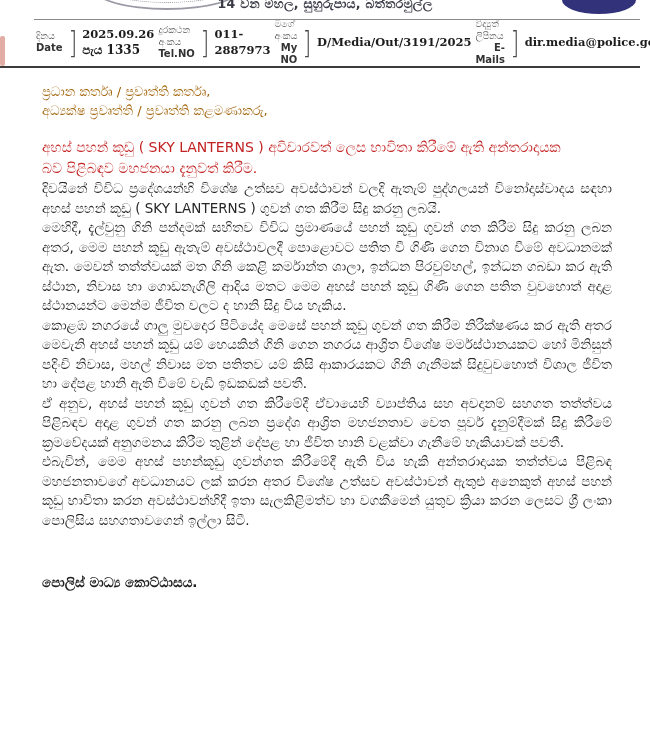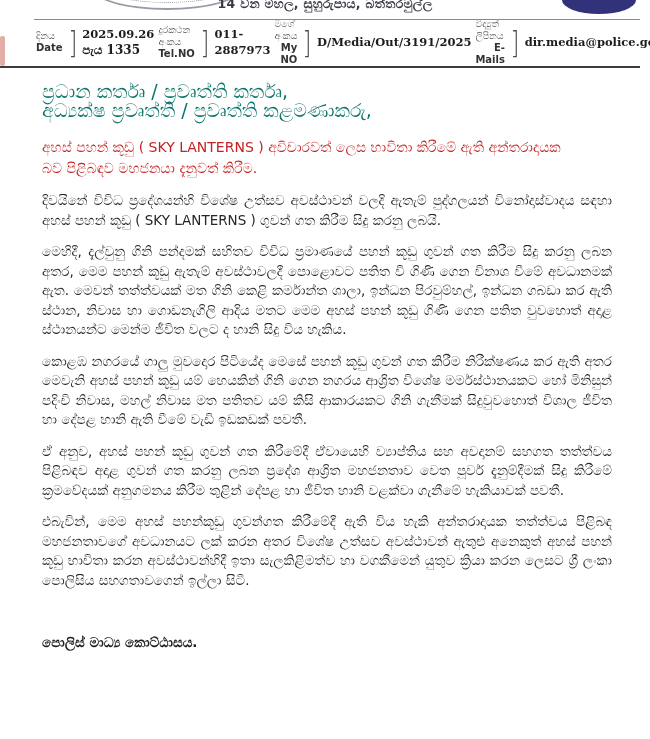--- a/index.html
+++ b/index.html
@@ -50,27 +50,27 @@
   .f-en { font-size:10px; color:#333; font-weight:bold;text-align:right; }
   .bracket { font-size:30px; font-weight:200; color:#4a4a4a; line-height:1;
              transform:scaleX(.75); margin:0 1px; }
   .f-values { display:flex; flex-direction:column; justify-content:center; line-height:1.35; }
   .f-v1 { font-size:11.5px; color:#1d1d1d; font-weight:bold; font-family:"DejaVu Serif","Liberation Serif",serif; }
   .f-v2 { font-size:12px; color:#1d1d1d; font-weight:bold; font-family:"DejaVu Serif","Liberation Serif",serif; }
   .f-v2:empty { display:none; }
 
   
   .content { padding:14px 38px 0 42px; }
-  .recipients { font-size:19px; line-height:19px; color:#0f766e; }
+  .recipients { font-size:13px; line-height:19px; color:#a16207; }
   .letter-title {
     margin-top:17px; font-size:14px; line-height:21px; font-weight:normal;
     color:#c32222; width:540px;
   }
   .para {
-    margin-top:12px; font-size:13.5px; line-height:19.5px; color:#262626;
+    font-size:13.5px; line-height:19.5px; color:#262626;
     text-align:justify;
   }
   .signature { margin-top:44px; font-size:13.5px; font-weight:bold; color:#1f1f1f; }
 </style>
 </head>
 <body>
 
 <div class="page">
 
   <div class="top-strip">

